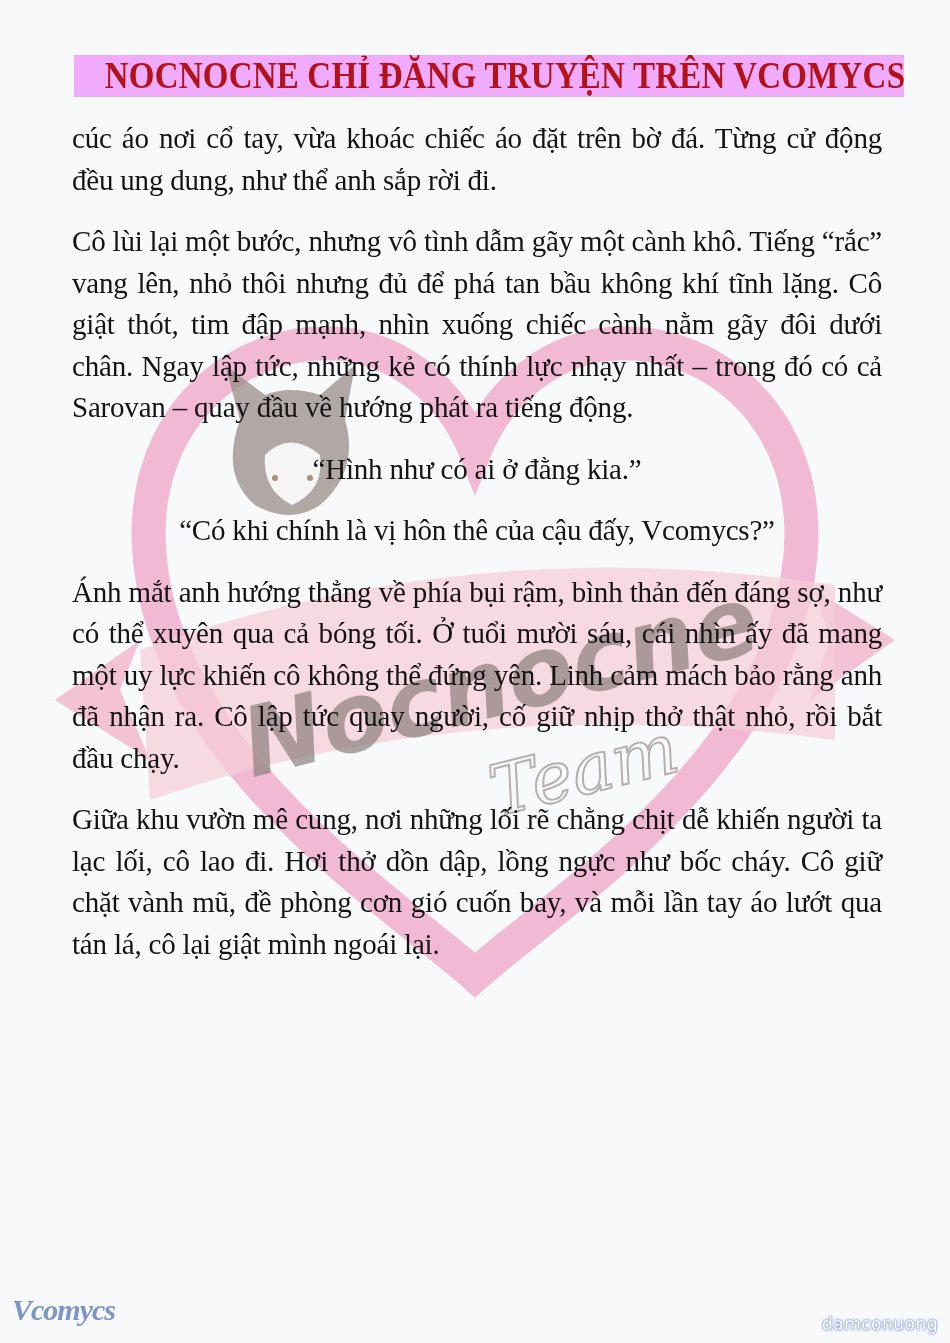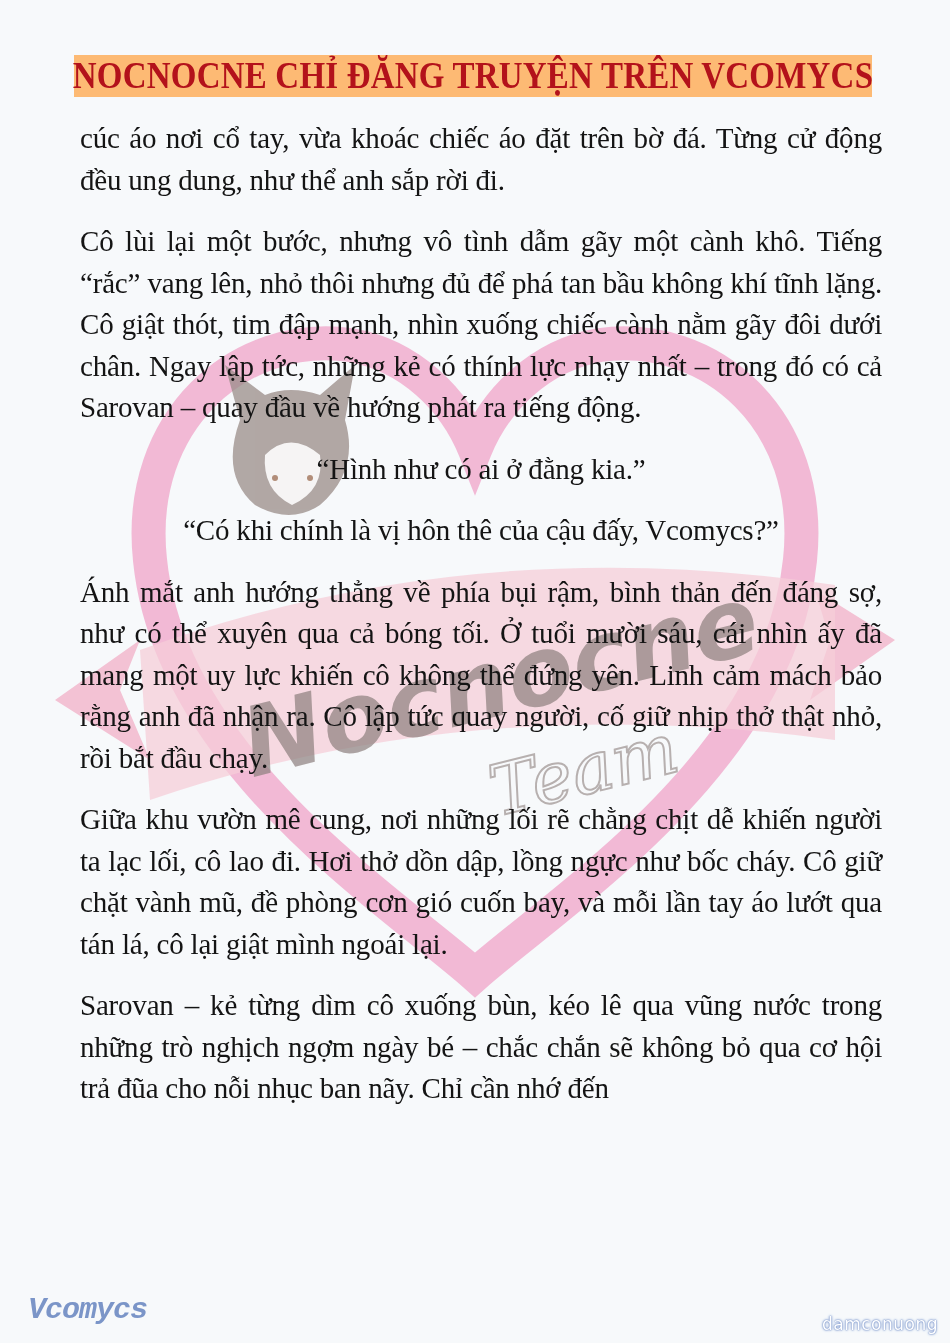--- a/index.html
+++ b/index.html
@@ -6,37 +6,37 @@
   body {
     width: 950px; height: 1343px; overflow: hidden;
     background: #f7f9fb;
     position: relative;
     font-family: "Liberation Serif", "DejaVu Serif", serif;
   }
   .watermark { position: absolute; left: 0; top: 0; width: 950px; height: 1343px; z-index: 0; pointer-events: none; }
   .page { position: relative; z-index: 1; }
   .banner {
     position: absolute; left: 74px; top: 55px; width: 798px; height: 42px;
-    background: #fdba74;
-    display: flex; align-items: center; justify-content: center;
+    background: #f0abfc;
+    display: flex; align-items: center; justify-content: center; padding-left: 32px;
   }
   .banner-text {
     color: #b3121b; font-weight: bold; font-size: 33px; letter-spacing: 0.2px;
     transform: scaleY(1.12); white-space: nowrap;
   }
   .body-text { position: absolute; left: 72px; width: 810px; top: 118px; }
   .para {
     font-size: 29px; line-height: 41.5px; color: #141414;
-    text-align: justify; margin: 0 0 20px 8px;
+    text-align: justify; margin: 0 0 20px 0;
     letter-spacing: -0.2px;
   }
   .para.short { text-align: center; }
   .footer-logo {
-    position: absolute; left: 28px; top: 1293px;
-    font-family: Liberation Mono, monospace; font-weight: bold; font-style: italic;
+    position: absolute; left: 12px; top: 1293px;
+    font-family: Liberation Serif, serif; font-weight: bold; font-style: italic;
     font-size: 30px; color: #7b95c8; letter-spacing: -1px;
   }
   .footer-credit {
     position: absolute; right: 12px; top: 1314px;
     font-family: "DejaVu Sans", sans-serif; font-size: 17px; color: #ffffff;
     text-shadow: 0 0 3px #7f9ad0, 0 0 2px #7f9ad0, 0 0 1px #5a78b5;
     letter-spacing: 0.5px;
     padding-left: 32px;
   }
 </style>
@@ -67,18 +67,17 @@
     <span class="banner-text">NOCNOCNE CHỈ ĐĂNG TRUYỆN TRÊN VCOMYCS</span>
   </div>
 
   <div class="body-text">
     <p class="para">cúc áo nơi cổ tay, vừa khoác chiếc áo đặt trên bờ đá. Từng cử động đều ung dung, như thể anh sắp rời đi.</p>
     <p class="para">Cô lùi lại một bước, nhưng vô tình dẫm gãy một cành khô. Tiếng “rắc” vang lên, nhỏ thôi nhưng đủ để phá tan bầu không khí tĩnh lặng. Cô giật thót, tim đập mạnh, nhìn xuống chiếc cành nằm gãy đôi dưới chân. Ngay lập tức, những kẻ có thính lực nhạy nhất – trong đó có cả Sarovan – quay đầu về hướng phát ra tiếng động.</p>
     <p class="para short">“Hình như có ai ở đằng kia.”</p>
     <p class="para short">“Có khi chính là vị hôn thê của cậu đấy, Vcomycs?”</p>
     <p class="para">Ánh mắt anh hướng thẳng về phía bụi rậm, bình thản đến đáng sợ, như có thể xuyên qua cả bóng tối. Ở tuổi mười sáu, cái nhìn ấy đã mang một uy lực khiến cô không thể đứng yên. Linh cảm mách bảo rằng anh đã nhận ra. Cô lập tức quay người, cố giữ nhịp thở thật nhỏ, rồi bắt đầu chạy.</p>
     <p class="para">Giữa khu vườn mê cung, nơi những lối rẽ chằng chịt dễ khiến người ta lạc lối, cô lao đi. Hơi thở dồn dập, lồng ngực như bốc cháy. Cô giữ chặt vành mũ, đề phòng cơn gió cuốn bay, và mỗi lần tay áo lướt qua tán lá, cô lại giật mình ngoái lại.</p>
-    <p class="para">Sarovan – kẻ từng dìm cô xuống bùn, kéo lê qua vũng nước trong những trò nghịch ngợm ngày bé – chắc chắn sẽ không bỏ qua cơ hội trả đũa cho nỗi nhục ban nãy. Chỉ cần nhớ đến</p>
   </div>
 
   <div class="footer-logo">Vcomycs</div>
   <div class="footer-credit">damconuong</div>
 </div>
 
 </body></html>

